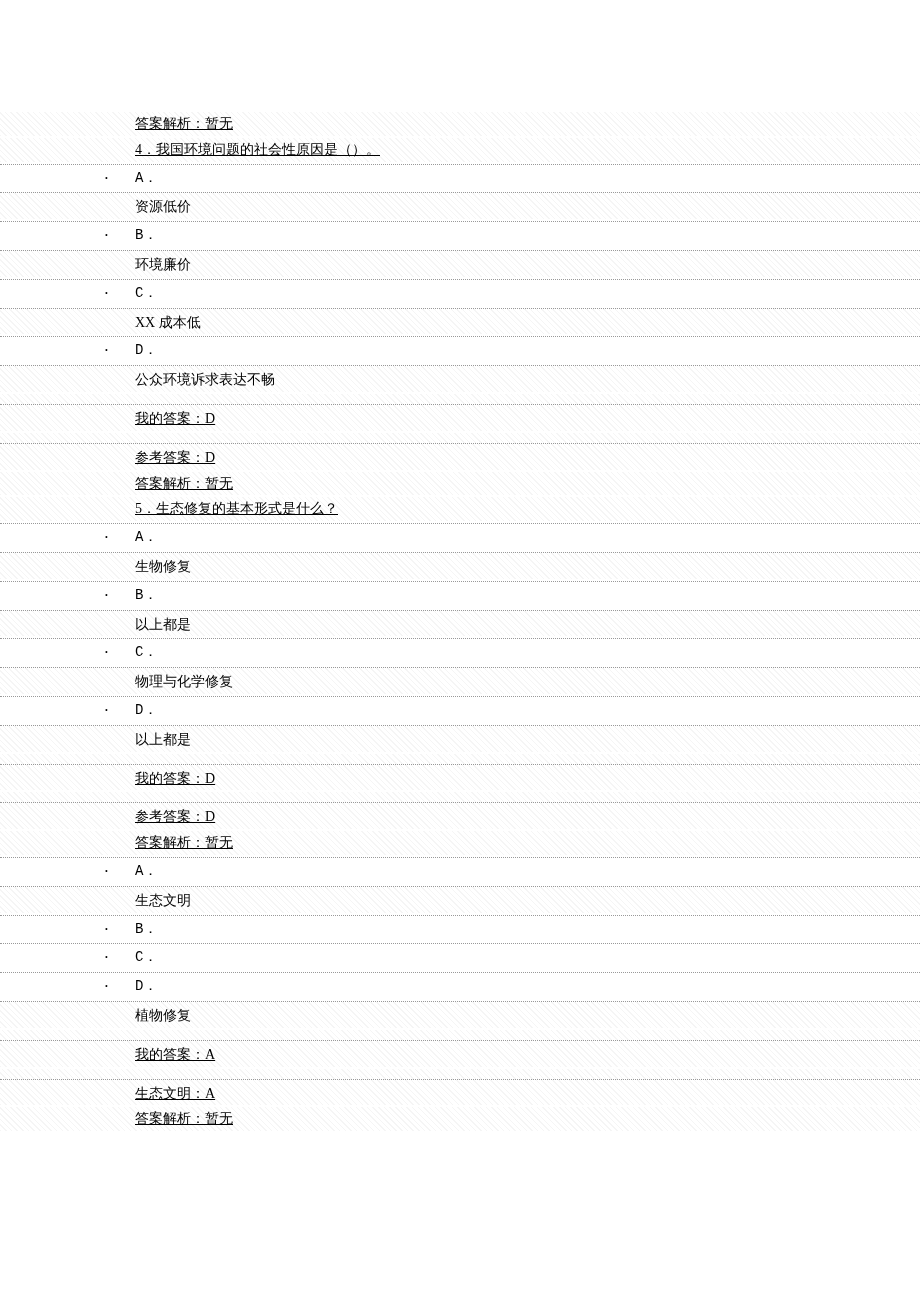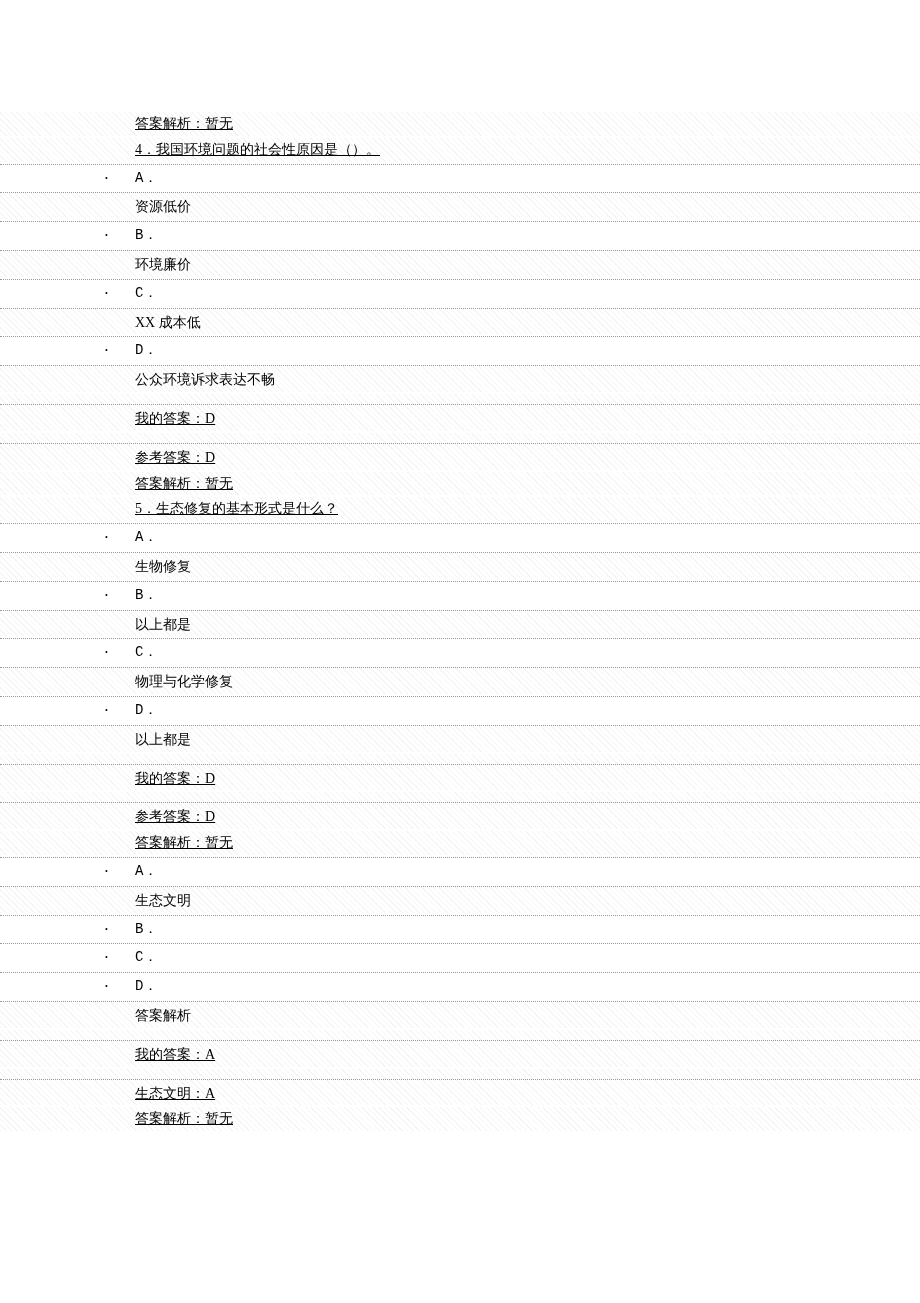--- a/index.html
+++ b/index.html
@@ -203,21 +203,21 @@
       <span class="bullet-letter mono">C．</span>
     </div>
   </div>
 
   <div class="block">
     <div class="bullet-line">
       <span class="bullet-letter mono">D．</span>
     </div>
   </div>
   <div class="block shaded">
-    <div class="option-text">答案解析</div>
+    <div class="option-text">植物修复</div>
   </div>
 
   <div class="spacer shaded"></div>
   <div class="block shaded">
     <div class="text-line">我的答案：A</div>
   </div>
   <div class="spacer shaded"></div>
   <div class="block shaded">
     <div class="text-line">生态文明：A</div>
   </div>

